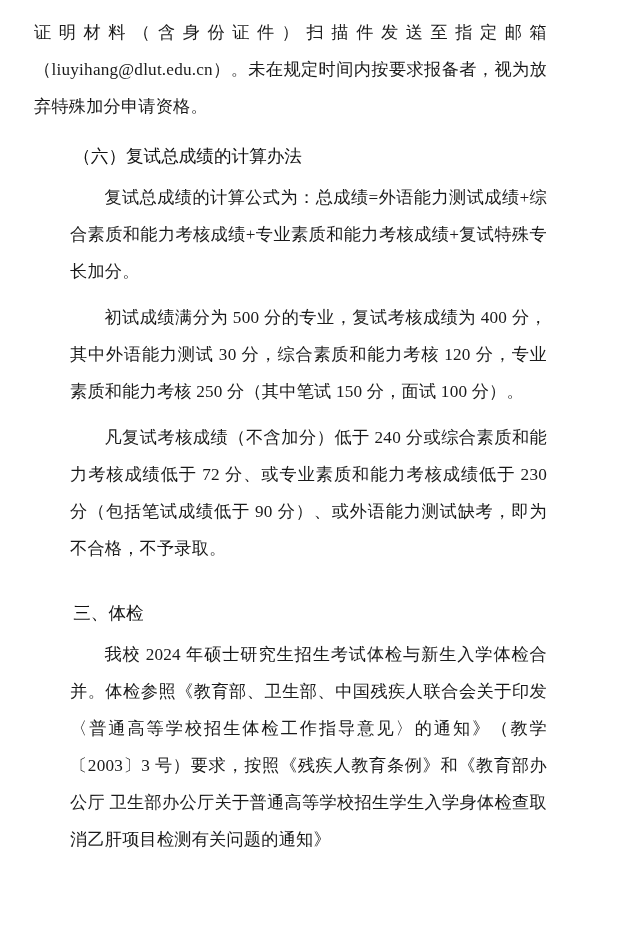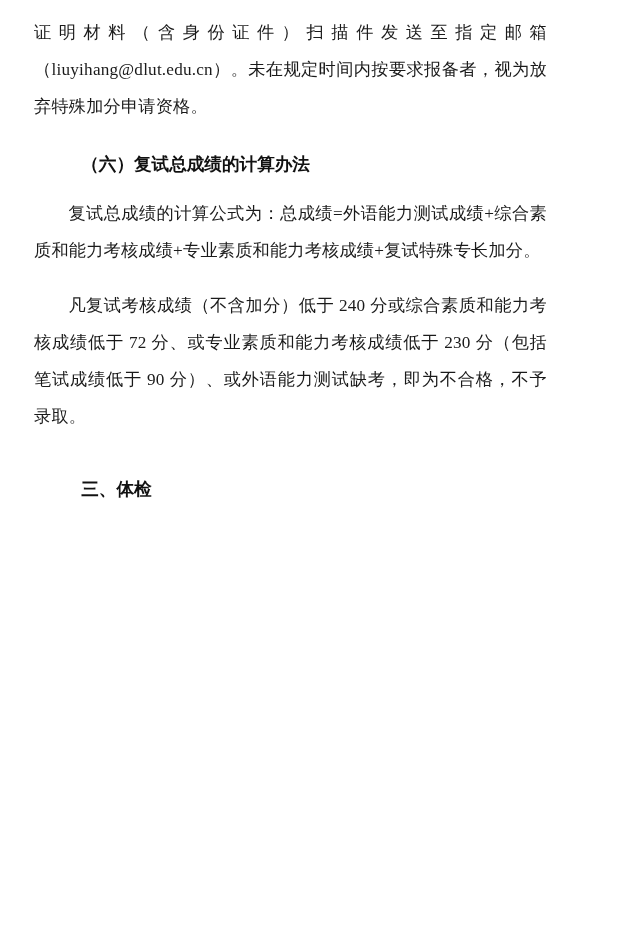--- a/index.html
+++ b/index.html
@@ -24,55 +24,58 @@
   .para {
     font-size: 17.2px;
     line-height: 37px;
     letter-spacing: 0.2px;
     text-align: justify;
     text-justify: inter-ideograph;
     margin: 0;
   }
   .indent {
     text-indent: 2em;
+    margin-left: 36px;
   }
   .heading {
     font-size: 17.6px;
     line-height: 37px;
-    font-weight: bold;
+    font-weight: normal;
     font-family: "Liberation Sans", "DejaVu Sans", sans-serif;
     text-indent: 2em;
-    margin: 12px;
+    margin: 4px;
     color: #111;
   }
   .gap-sm { height: 9px; }
   .gap-md { height: 12px; }
 </style>
 </head>
 <body>
 
 <div class="page">
 
   <p class="para">证明材料（含身份证件）扫描件发送至指定邮箱（liuyihang@dlut.edu.cn）。未在规定时间内按要求报备者，视为放弃特殊加分申请资格。</p>
 
   <div class="gap-sm"></div>
 
   <h2 class="heading">（六）复试总成绩的计算办法</h2>
 
   <p class="para indent">复试总成绩的计算公式为：总成绩=外语能力测试成绩+综合素质和能力考核成绩+专业素质和能力考核成绩+复试特殊专长加分。</p>
 
   <div class="gap-sm"></div>
 
+  <p class="para indent">初试成绩满分为 500 分的专业，复试考核成绩为 400 分，其中外语能力测试 30 分，综合素质和能力考核 120 分，专业素质和能力考核 250 分（其中笔试 150 分，面试 100 分）。</p>
 
   <div class="gap-sm"></div>
 
   <p class="para indent">凡复试考核成绩（不含加分）低于 240 分或综合素质和能力考核成绩低于 72 分、或专业素质和能力考核成绩低于 230 分（包括笔试成绩低于 90 分）、或外语能力测试缺考，即为不合格，不予录取。</p>
 
   <div class="gap-md"></div>
 
 
 
   <div class="gap-md"></div>
 
   <h2 class="heading">三、体检</h2>
 
+  <p class="para indent">我校 2024 年硕士研究生招生考试体检与新生入学体检合并。体检参照《教育部、卫生部、中国残疾人联合会关于印发〈普通高等学校招生体检工作指导意见〉的通知》（教学〔2003〕3 号）要求，按照《残疾人教育条例》和《教育部办公厅 卫生部办公厅关于普通高等学校招生学生入学身体检查取消乙肝项目检测有关问题的通知》</p>
 
 </div>
 
 </body></html>

